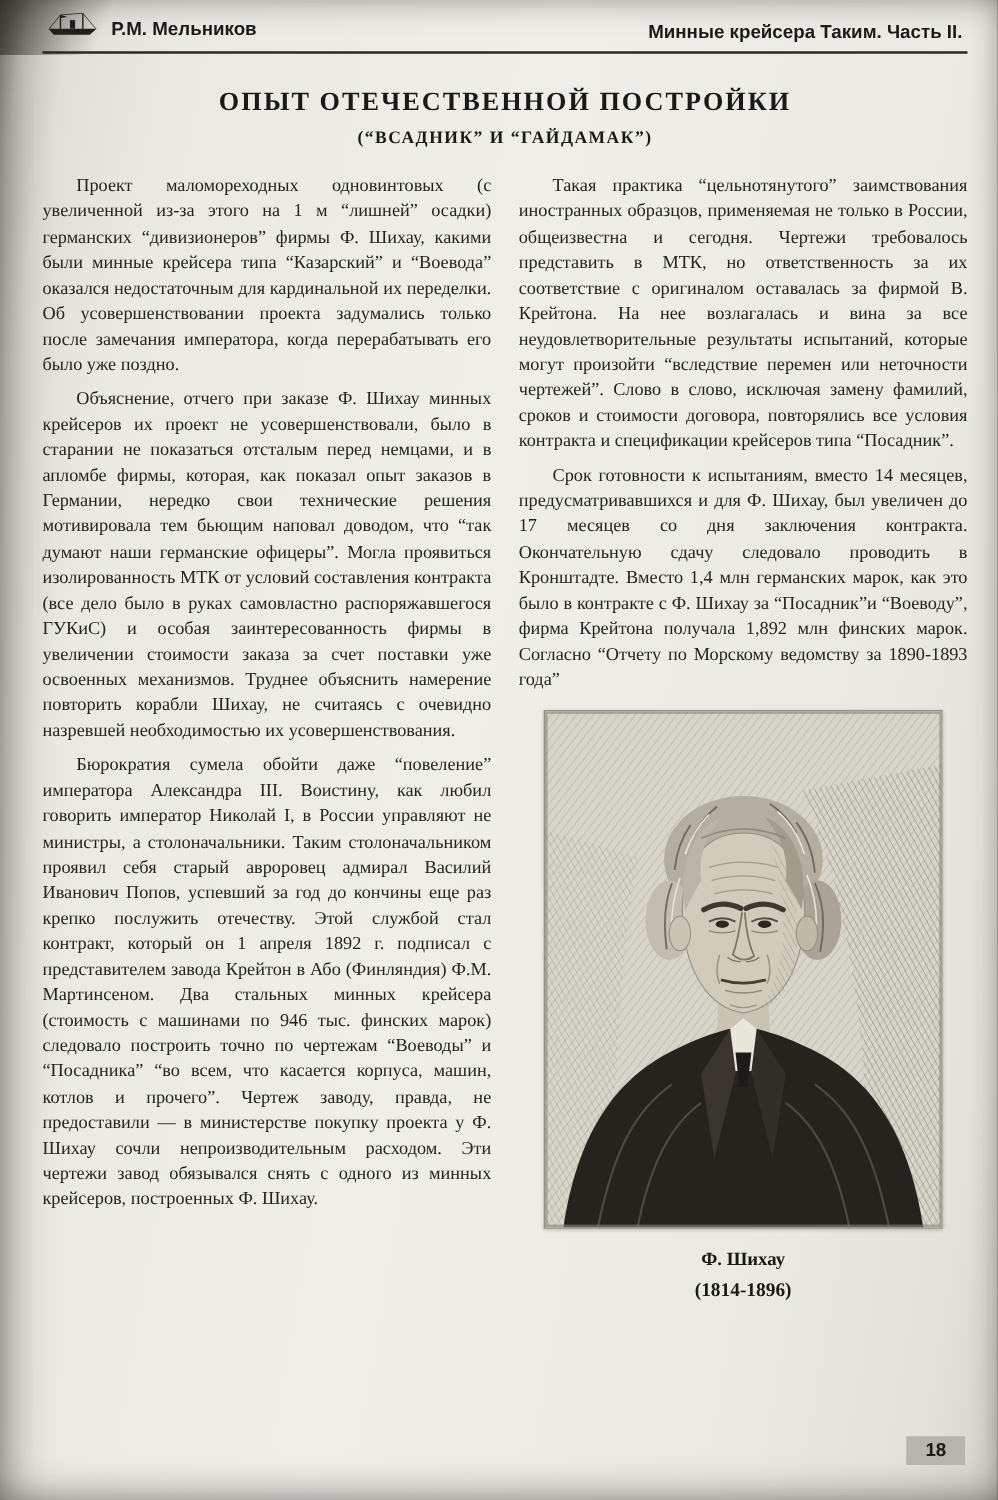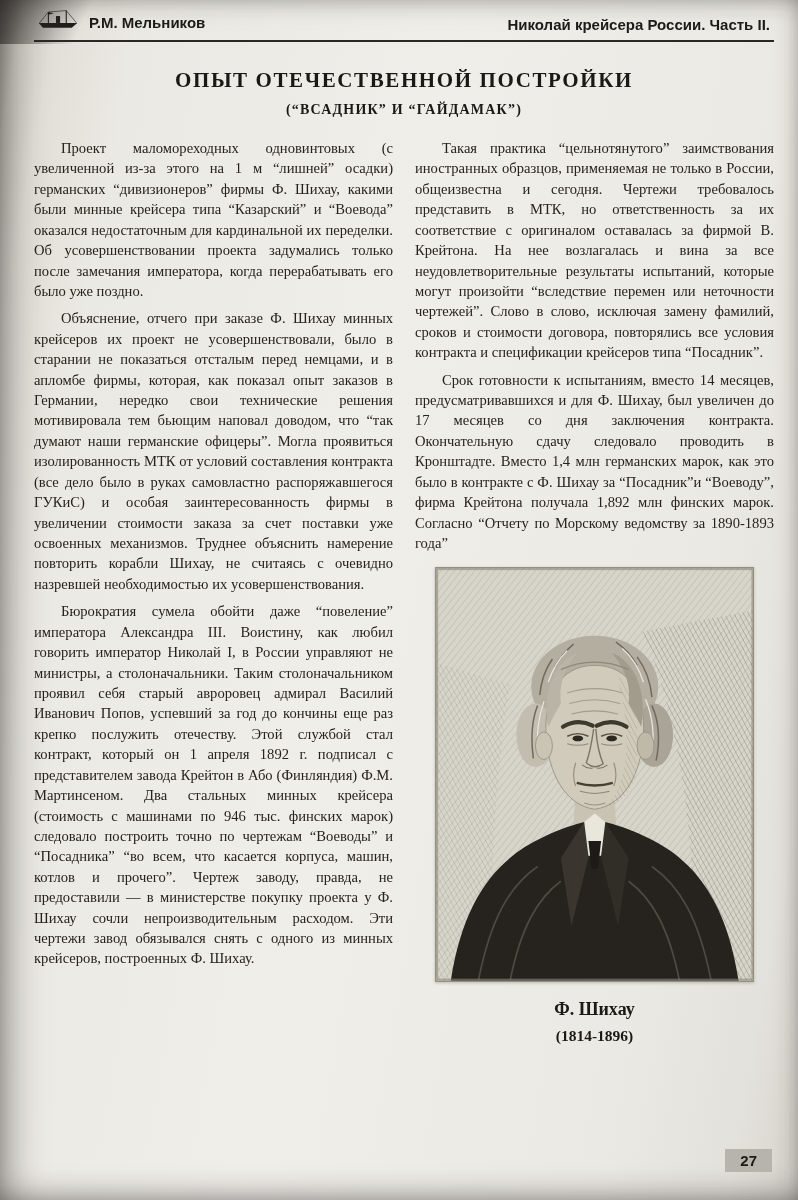--- a/index.html
+++ b/index.html
@@ -55,21 +55,21 @@
   }
   .col p { margin: 0 0 7px; text-indent: 27px; }
   .portrait-figure { margin: 14px auto 0; width: 89%; }
   .engraving {
     display: block; width: 100%; height: auto;
     border: 1px solid #94907f;
     box-shadow: 0 0 0 1px #c8c4b8 inset, 0 1px 3px rgba(50,48,42,.25);
     background: #d7d4ca;
   }
   .caption { text-align: center; margin-top: 15px; font-weight: bold; color: #1b1915; }
-  .caption-name { font-size: 18px; }
+  .caption-name { font-size: 15px; }
   .caption-years { font-size: 15.5px; margin-top: 3px; }
   .pagenum {
     position: absolute; right: 26px; bottom: 28px; z-index: 6;
     background: #b7b4ad;
     padding: 3px 15px;
     font-family: "Liberation Sans", sans-serif;
     font-weight: bold; font-size: 15px; color: #1c1a17;
   }
 </style>
 </head>
@@ -87,21 +87,21 @@
             <path d="M4,20 L60,20 L52,27 L10,27 Z" fill="#1f1d19"></path>
             <line x1="18" y1="4" x2="18" y2="20" stroke="#1f1d19" stroke-width="1.6"></line>
             <line x1="44" y1="2" x2="44" y2="20" stroke="#1f1d19" stroke-width="1.6"></line>
             <rect x="29" y="10" width="6" height="10" fill="#1f1d19"></rect>
             <path d="M18,4 L44,2 M18,4 L5,20 M44,2 L59,20" stroke="#1f1d19" stroke-width="0.9" fill="none"></path>
             <path d="M18,4 L26,6 L18,8 Z" fill="#1f1d19"></path>
           </svg>
         </span>
         <span>Р.М. Мельников</span>
       </div>
-      <span>Николай крейсера России. Часть II.</span>
+      <span>Минные крейсера Таким. Часть II.</span>
     </div>
 
     <div class="title">
       <div class="title-line1">ОПЫТ ОТЕЧЕСТВЕННОЙ ПОСТРОЙКИ</div>
       <div class="title-line2">(“ВСАДНИК” И “ГАЙДАМАК”)</div>
     </div>
 
     <div class="cols">
 
       <div class="col">
@@ -179,15 +179,15 @@
           <div class="caption">
             <div class="caption-name">Ф. Шихау</div>
             <div class="caption-years">(1814-1896)</div>
           </div>
         </div>
       </div>
 
     </div>
   </div>
 
-  <div class="pagenum">27</div>
+  <div class="pagenum">18</div>
   <div class="vignette"></div>
 </div>
 
 </body></html>

